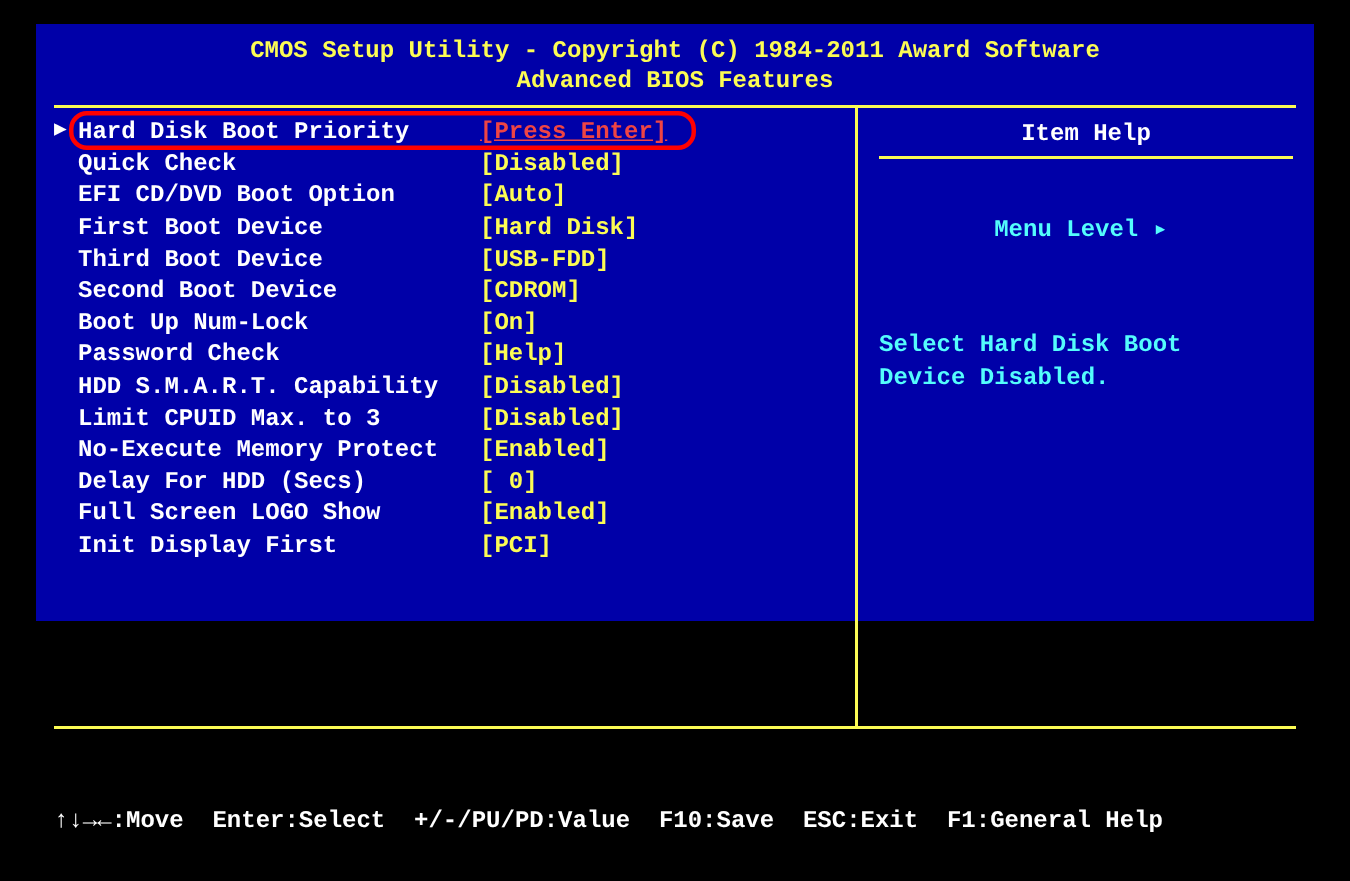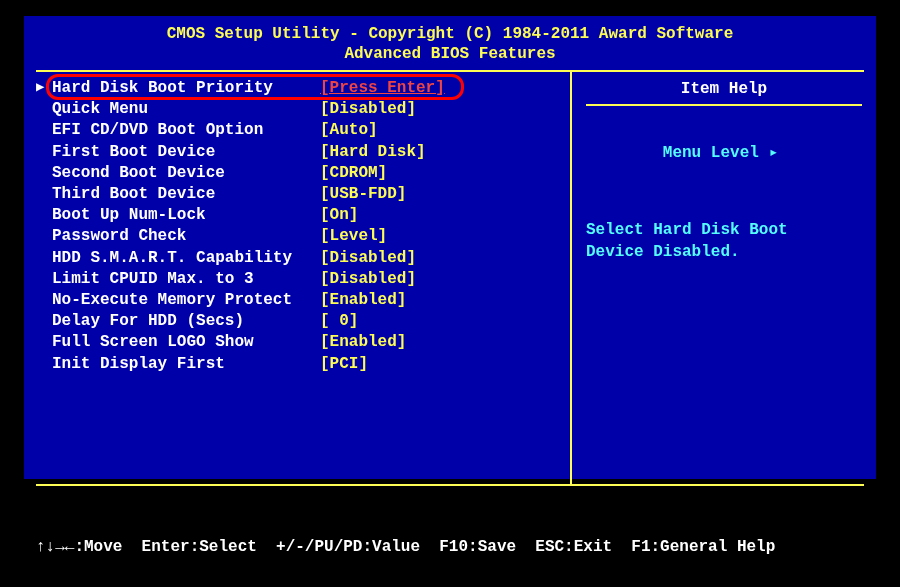--- a/index.html
+++ b/index.html
@@ -11,21 +11,21 @@
     font-family: "Courier New", monospace;
     font-size: 16px;
     font-weight: bold;
     color: #fff;
   }
   .screen {
     position: absolute;
     left: 24px;
     top: 16px;
     width: 852px;
-    height: 463px;
+    height: 398px;
     background: #0000a8;
   }
   .header {
     text-align: center;
     color: #fcfc54;
     padding-top: 8px;
     line-height: 20px;
   }
   .divider-top {
     border-top: 2px solid #fcfc54;
@@ -124,46 +124,46 @@
   <div class="content">
     <div class="left-pane">
       <span class="cursor">▶</span>
       <div class="highlight-box"></div>
 
       <div class="row selected">
         <span class="label">Hard Disk Boot Priority</span>
         <span class="val">[Press Enter]</span>
       </div>
       <div class="row">
-        <span class="label">Quick Menu</span>
+        <span class="label">Quick Check</span>
         <span class="val">[Disabled]</span>
       </div>
       <div class="row">
         <span class="label">EFI CD/DVD Boot Option</span>
         <span class="val">[Auto]</span>
       </div>
       <div class="row">
         <span class="label">First Boot Device</span>
         <span class="val">[Hard Disk]</span>
       </div>
       <div class="row">
+        <span class="label">Third Boot Device</span>
+        <span class="val">[USB-FDD]</span>
+      </div>
+      <div class="row">
         <span class="label">Second Boot Device</span>
         <span class="val">[CDROM]</span>
       </div>
       <div class="row">
-        <span class="label">Third Boot Device</span>
-        <span class="val">[USB-FDD]</span>
-      </div>
-      <div class="row">
         <span class="label">Boot Up Num-Lock</span>
         <span class="val">[On]</span>
       </div>
       <div class="row">
         <span class="label">Password Check</span>
-        <span class="val">[Level]</span>
+        <span class="val">[Help]</span>
       </div>
       <div class="row">
         <span class="label">HDD S.M.A.R.T. Capability</span>
         <span class="val">[Disabled]</span>
       </div>
       <div class="row">
         <span class="label">Limit CPUID Max. to 3</span>
         <span class="val">[Disabled]</span>
       </div>
       <div class="row">

